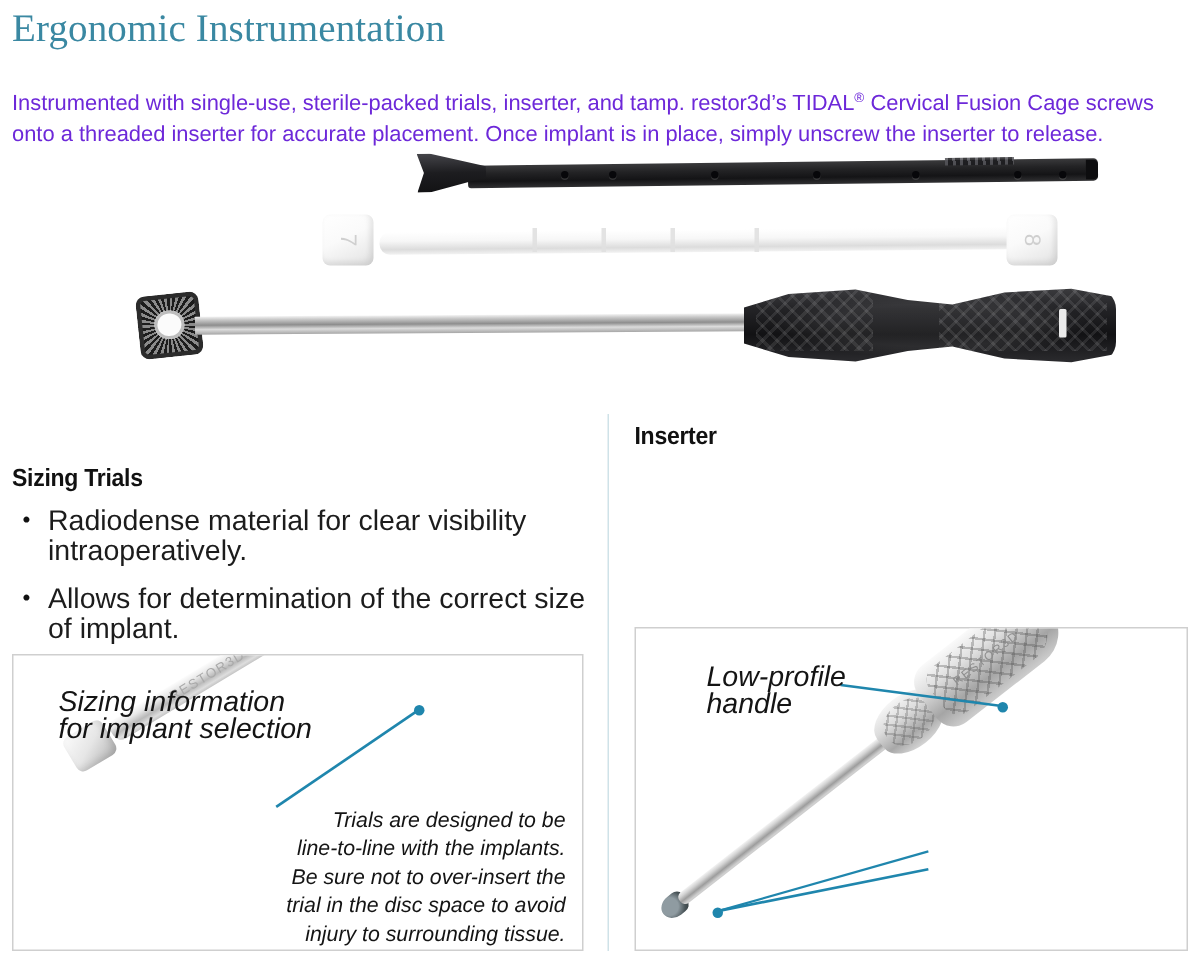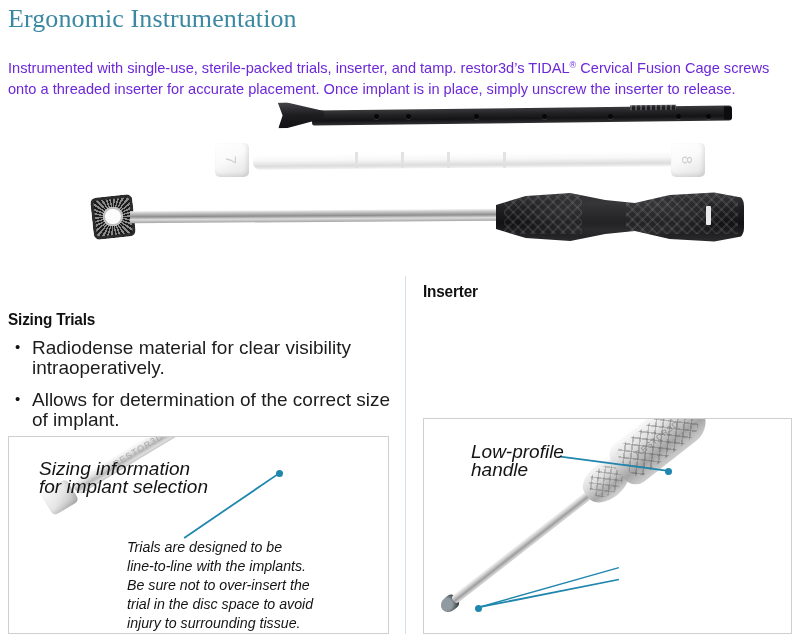--- a/index.html
+++ b/index.html
@@ -171,21 +171,21 @@
   .callout-label{
     position:absolute;
     font-family:"Liberation Sans", sans-serif;
     font-style:italic; font-size:19px; line-height:18px; color:#141414;
     white-space:pre-line;
   }
   .note-block{
     position:absolute;
     font-family:"Liberation Sans", sans-serif;
     font-style:italic; font-size:14.2px; line-height:19px; color:#141414;
-    text-align:left; white-space:pre-line;
+    text-align:right; white-space:pre-line;
   }
 
   
   .fig-trial-body{
     position:absolute; left:38px; top:58px; width:298px; height:20px;
     transform-origin: 0 50%;
     transform: rotate(-31deg) translateY(0);
   }
   .fig-trial-shaft{
     position:absolute; left:32px; top:3px; width:232px; height:15px;

